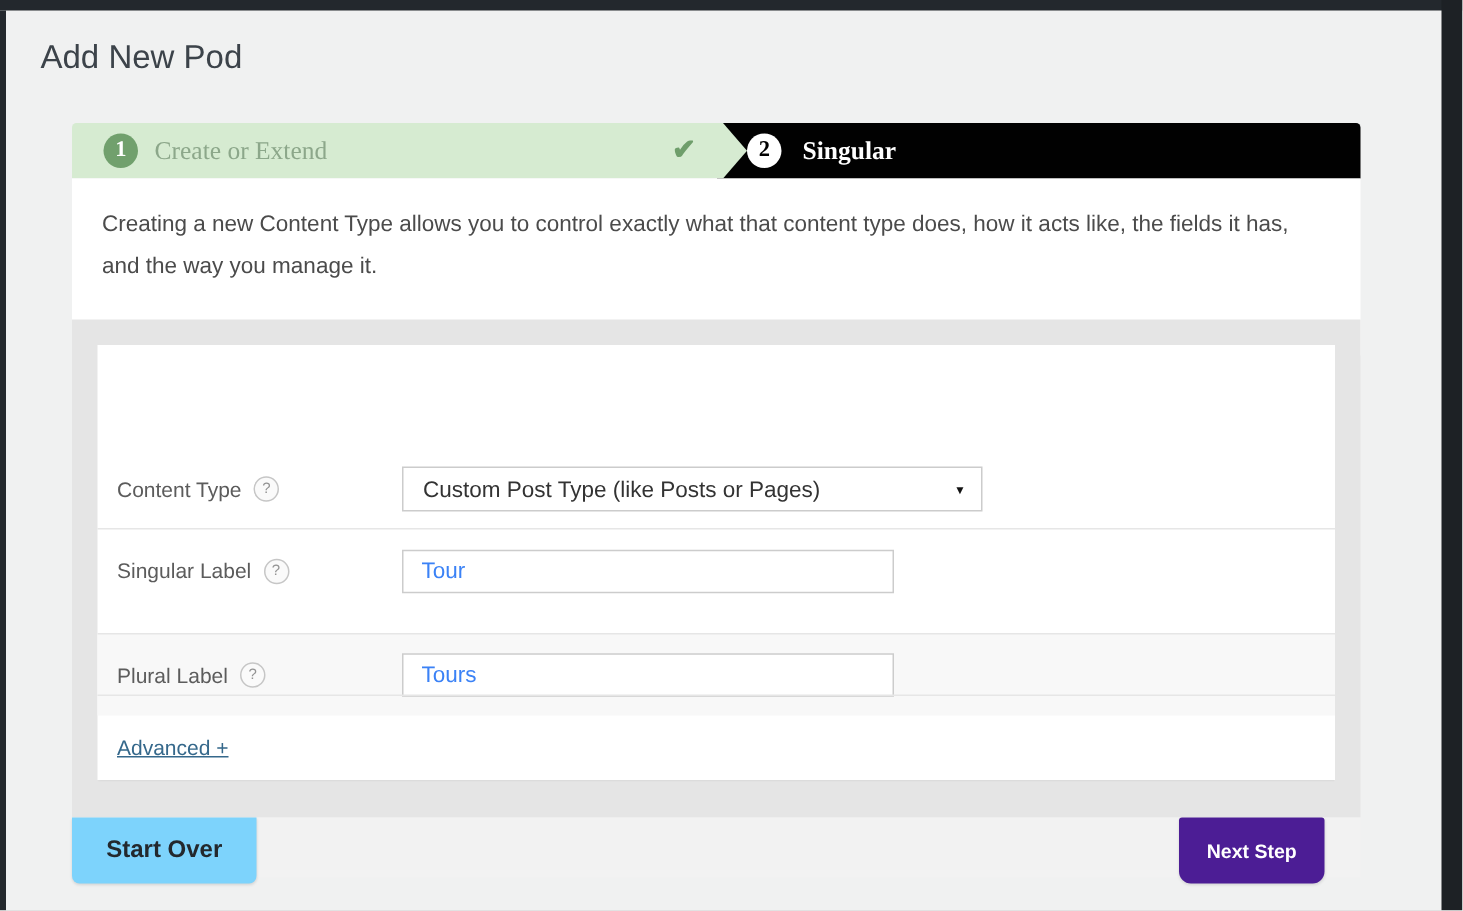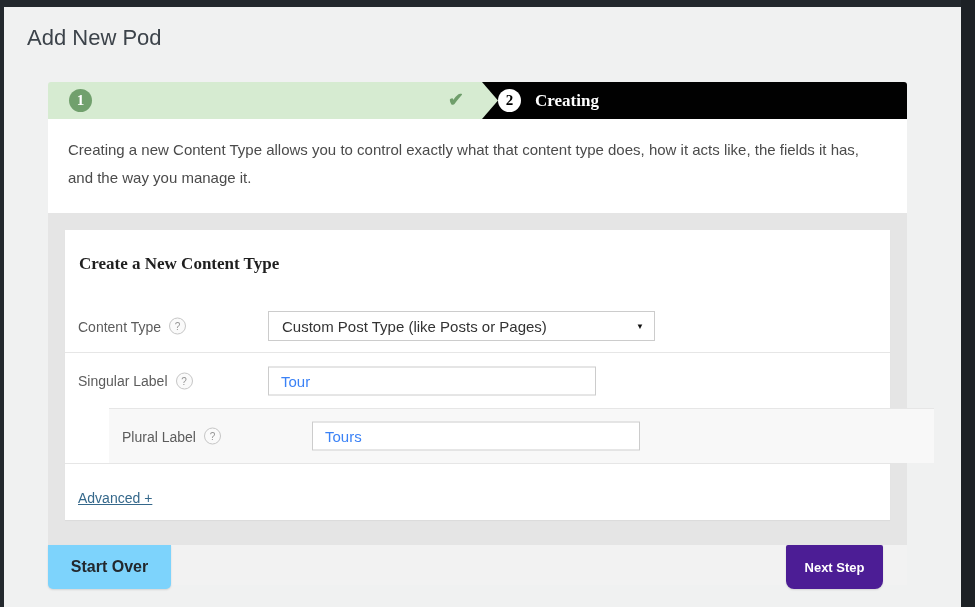--- a/index.html
+++ b/index.html
@@ -63,39 +63,39 @@
 <div class="stage">
 
   <div class="topbar"></div>
   <div class="edge-left"></div>
   <div class="edge-right"></div>
 
   <div class="page-title">Add New Pod</div>
 
   <div class="tab-configure">
     <span class="step-badge">2</span>
-    <span class="step-label">Creating</span>
+    <span class="step-label">Singular</span>
   </div>
 
   <div class="tab-create">
     <span class="step-badge">1</span>
+    <span class="step-label">Create or Extend</span>
     <span class="check-icon">✔</span>
   </div>
 
   <div class="desc-panel">
     <div class="desc-text">
       <div>Creating a new Content Type allows you to control exactly what that content type does, how it acts like, the fields it has,</div>
       <div>and the way you manage it.</div>
     </div>
   </div>
 
   <div class="wrapper"></div>
 
   <div class="card">
-    <div class="card-title">Create a New Content Type</div>
 
     <div class="frow first" style="top:70px;height:52px;">
       <div class="frow-label">
         <span>Content Type</span>
         <span class="help-icon">?</span>
       </div>
       <div class="control">
         <div class="select-box">
           <span class="select-value">Custom Post Type (like Posts or Pages)</span>
           <span class="chevron">▼</span>
@@ -106,21 +106,21 @@
     <div class="frow" style="top:122px;height:56px;">
       <div class="frow-label">
         <span>Singular Label</span>
         <span class="help-icon">?</span>
       </div>
       <div class="control">
         <input class="text-input" type="text" value="Tour" style="">
       </div>
     </div>
 
-    <div class="frow row-alt" style="top:178px;height:55px;margin-left:44px;">
+    <div class="frow row-alt" style="top:192px;height:55px;">
       <div class="frow-label">
         <span>Plural Label</span>
         <span class="help-icon">?</span>
       </div>
       <div class="control">
         <input class="text-input" type="text" value="Tours" style="">
       </div>
     </div>
 
     <div class="frow" style="top:233px;height:68px;">

